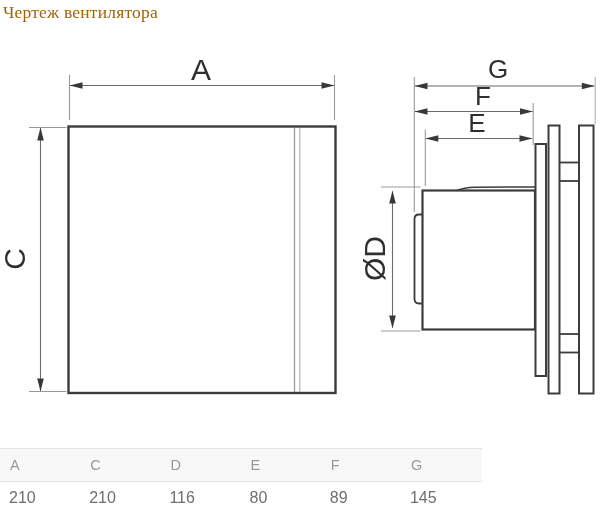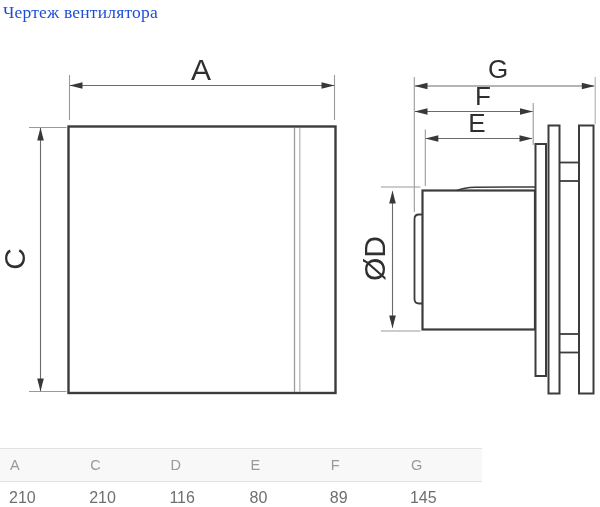--- a/index.html
+++ b/index.html
@@ -1,19 +1,19 @@
 <!DOCTYPE html>
 <html><head>
 <meta charset="utf-8">
 <style>
   html,body{margin:0;padding:0;background:#fff;}
   .stage{position:relative;width:600px;height:507px;background:#fff;overflow:hidden;
          font-family:"Liberation Sans",sans-serif;}
   .title{position:absolute;left:3px;top:2px;margin:0;font-family:"Liberation Serif","DejaVu Serif",serif;
-         font-weight:400;font-size:17.5px;color:#1d4ed8;letter-spacing:.2px;}
+         font-weight:400;font-size:17.5px;color:#a16207;letter-spacing:.2px;}
   .drawing-svg{position:absolute;left:0;top:0;}
   .dim-label{font-family:"Liberation Sans",sans-serif;fill:#2f2f2f;}
   .dim-label.big{font-size:30px;}
   .dim-label.mid{font-size:26px;}
   
   .dim-table{position:absolute;left:0;top:448px;width:482px;}
   .t-head{display:flex;height:32px;background:#f8f8f8;
           border-top:1px solid #e3e3e3;border-bottom:1px solid #e3e3e3;}
   .t-head .cell{width:80.2px;box-sizing:border-box;padding-left:10px;
                 line-height:32px;font-size:14.5px;color:#999;}

